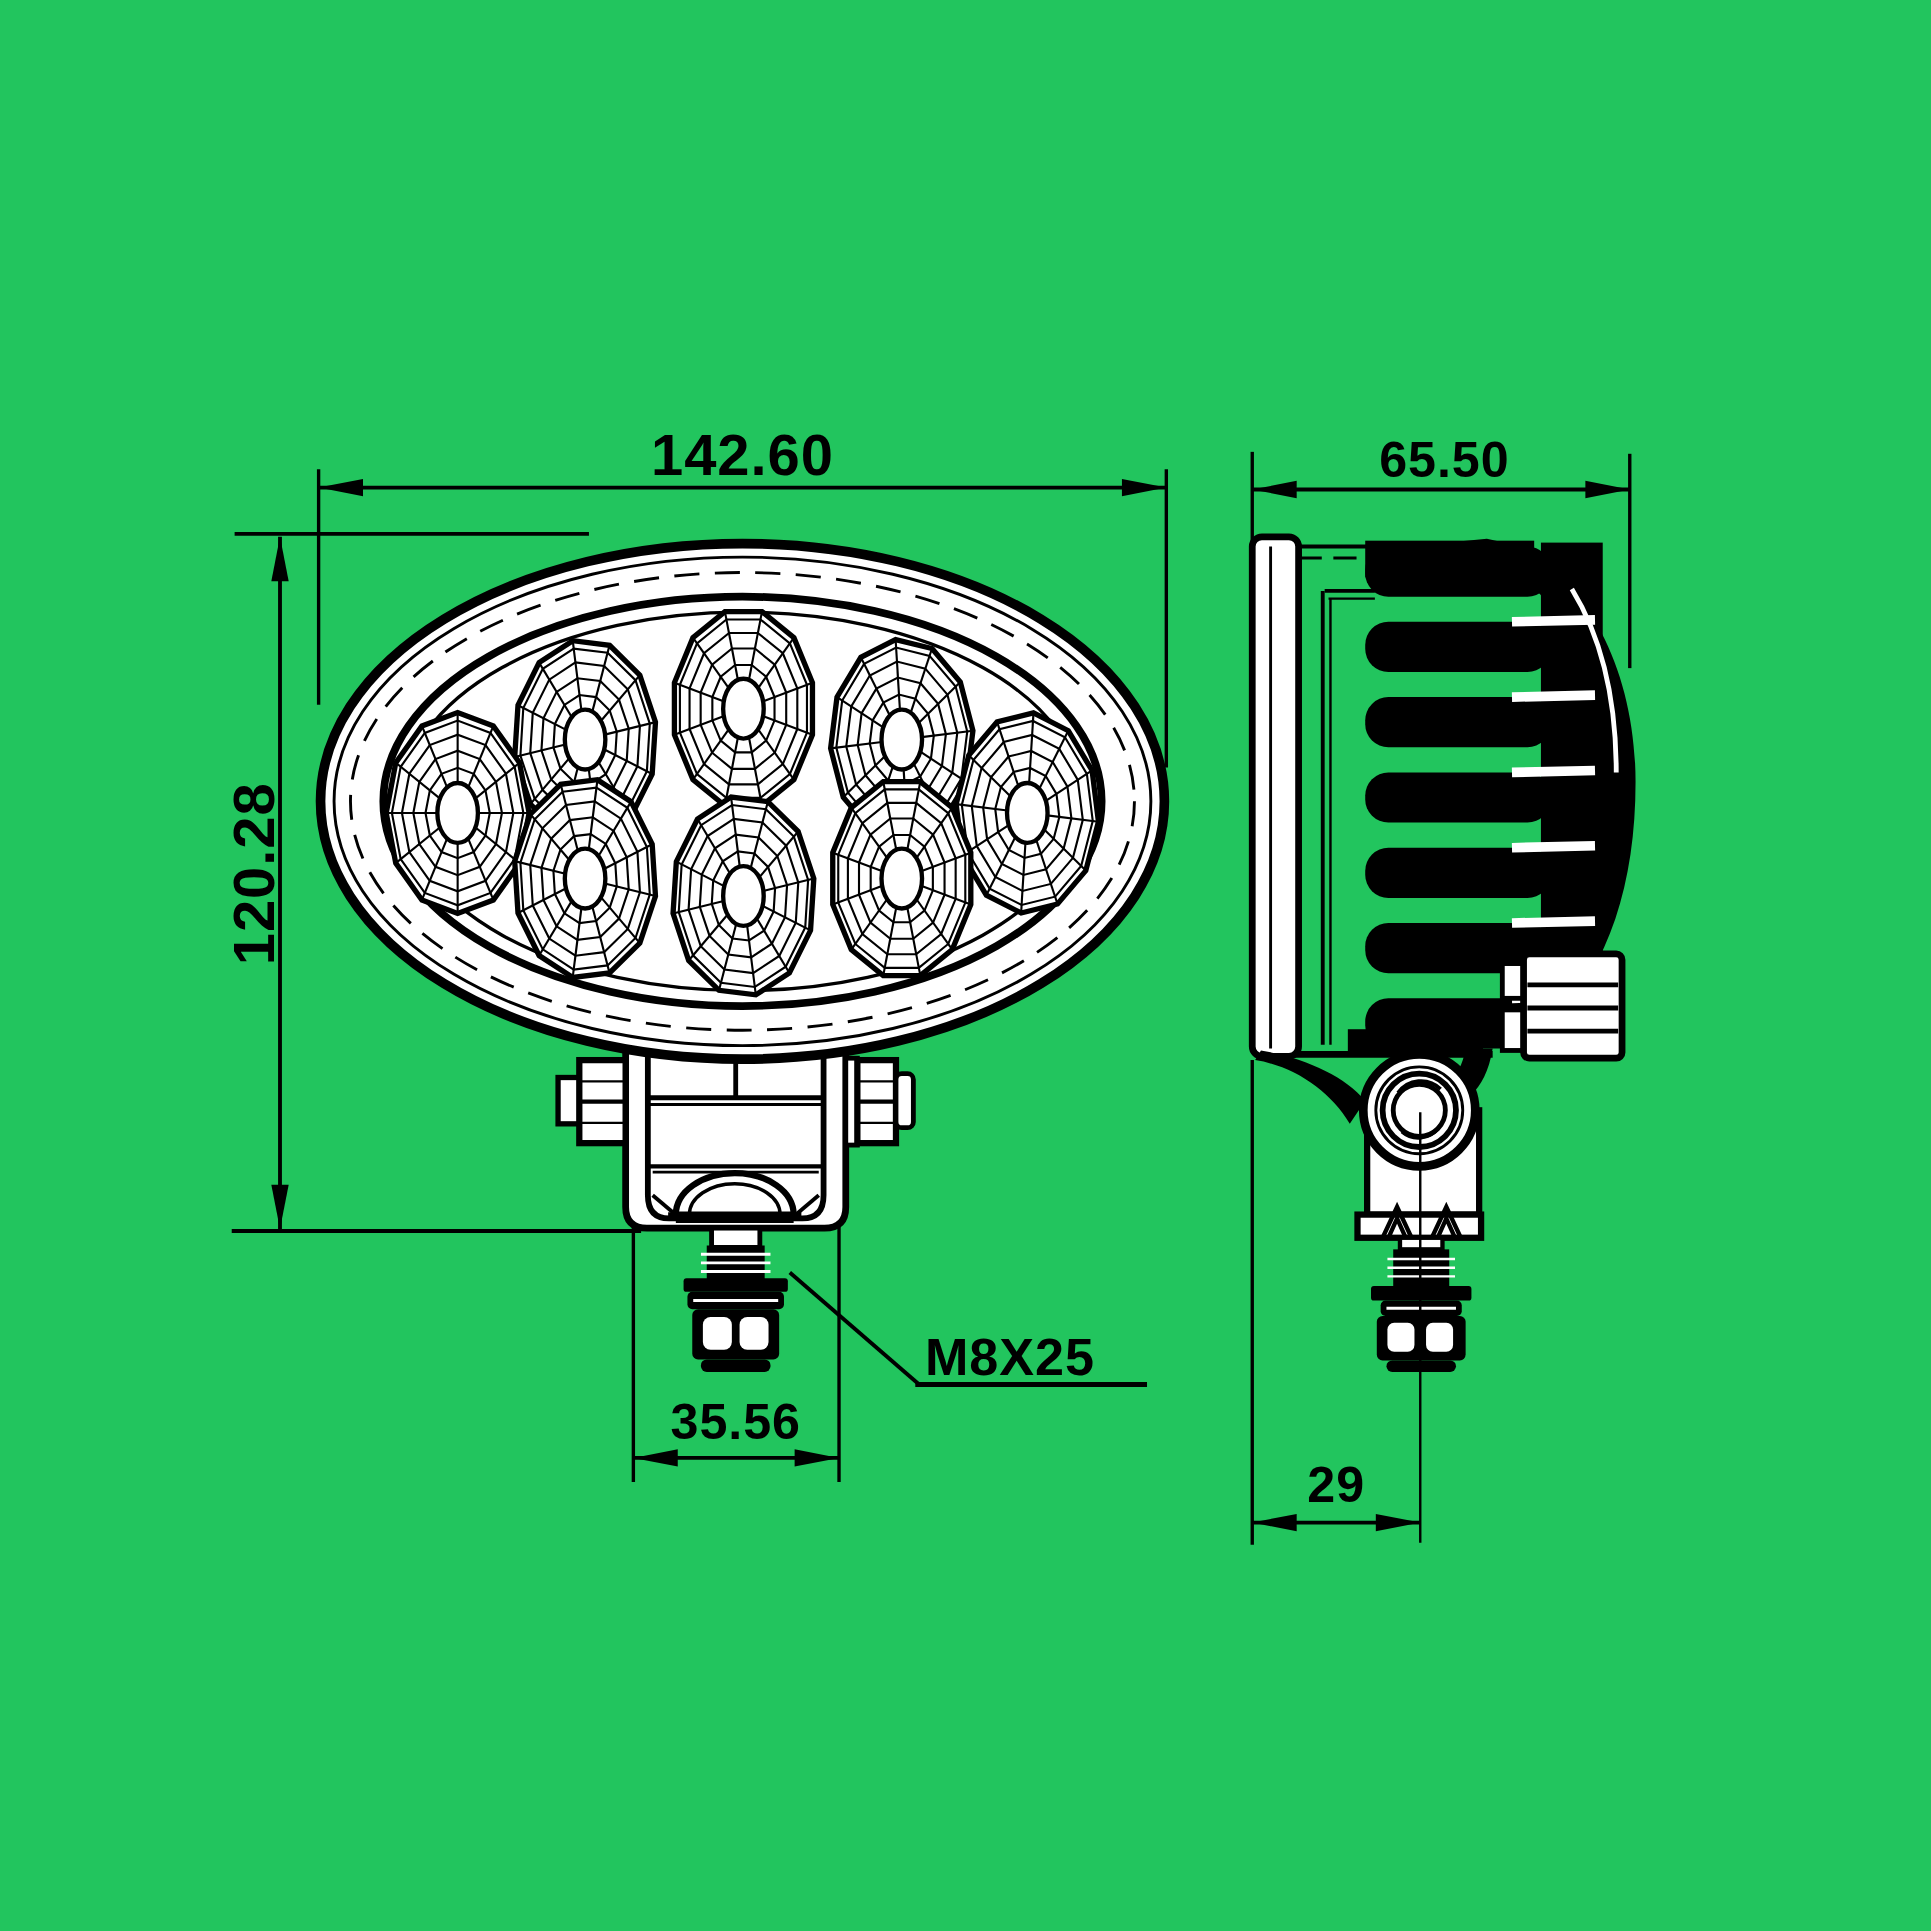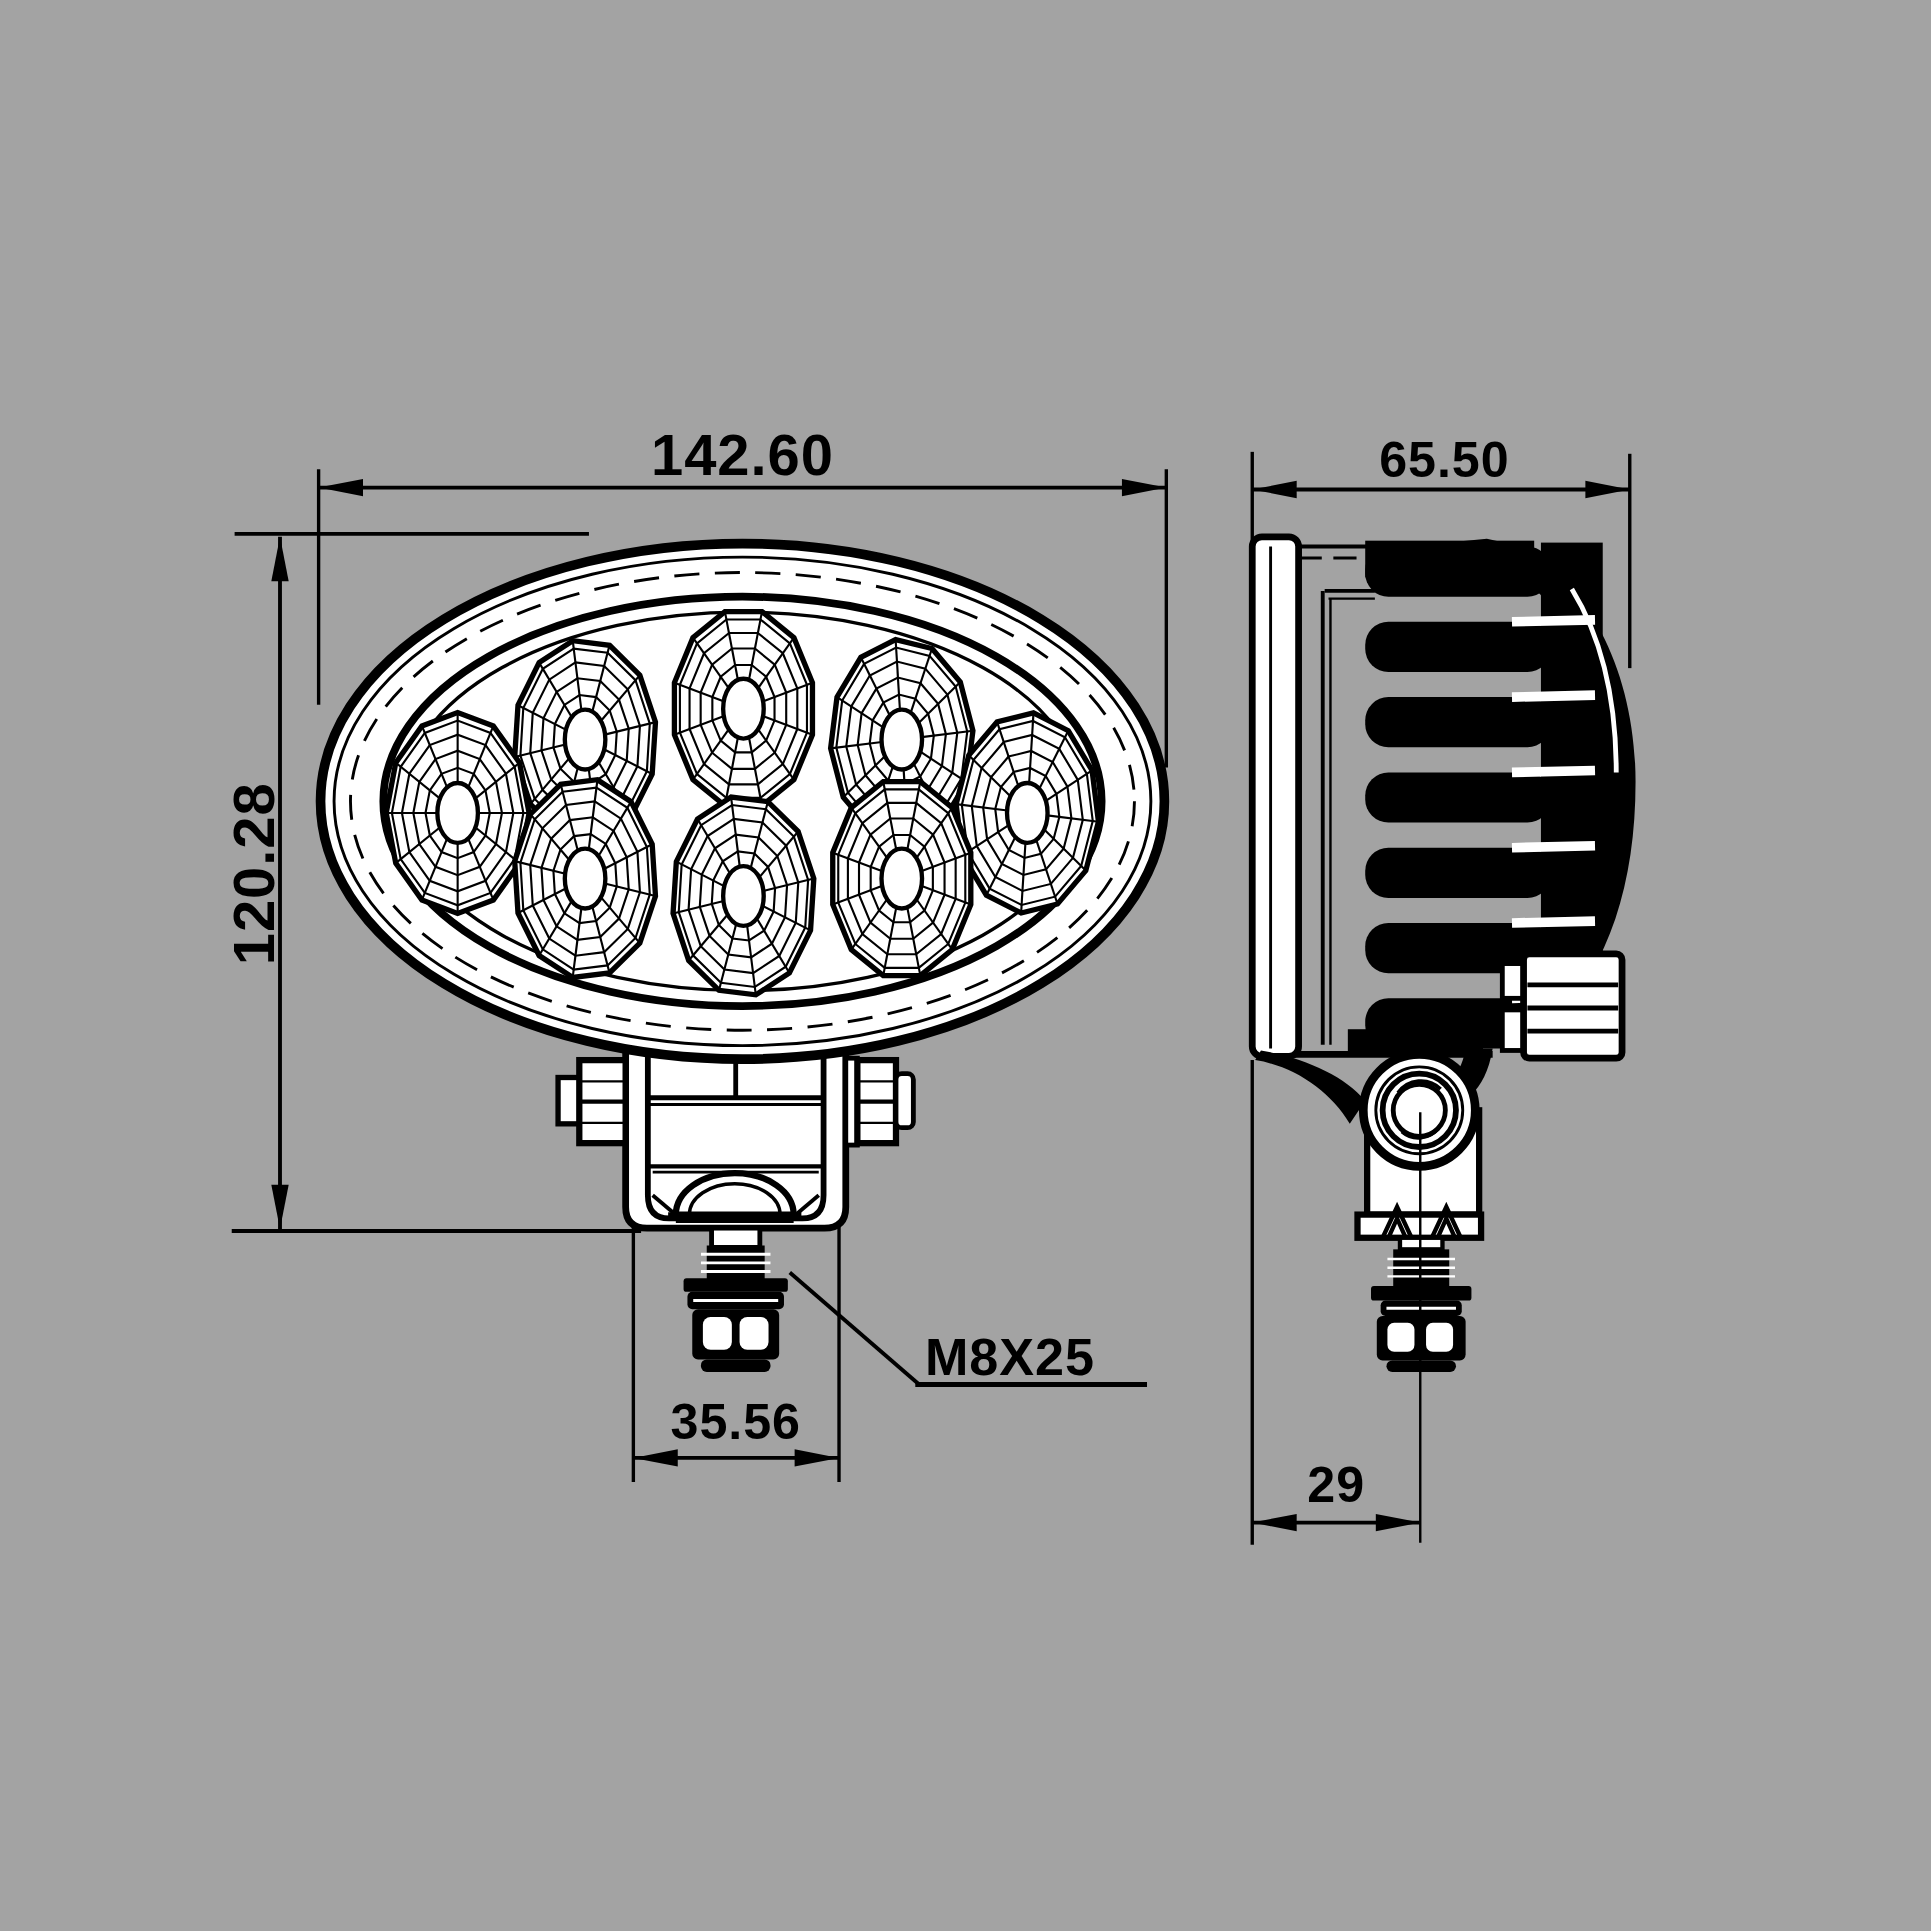--- a/index.html
+++ b/index.html
@@ -1,17 +1,17 @@
 <!DOCTYPE html>
 <html><head>
 <meta charset="utf-8">
 <style>
   html,body{margin:0;padding:0;background:#e8e8e8;}
   .sheet{
-    position:relative;width:1931px;height:1931px;background:#a3a3a3;
+    position:relative;width:1931px;height:1931px;background:#22c55e;
     font-family:"Liberation Sans",sans-serif;overflow:hidden;
   }
   svg{display:block;width:100%;height:100%;}
   .dim-text{
     font-family:"Liberation Sans",sans-serif;
     font-weight:bold;fill:#000;letter-spacing:1px;
   }
   .ink{stroke:#000;}
   .thin{stroke-width:3.5;}
   .dimline{stroke-width:4;}

